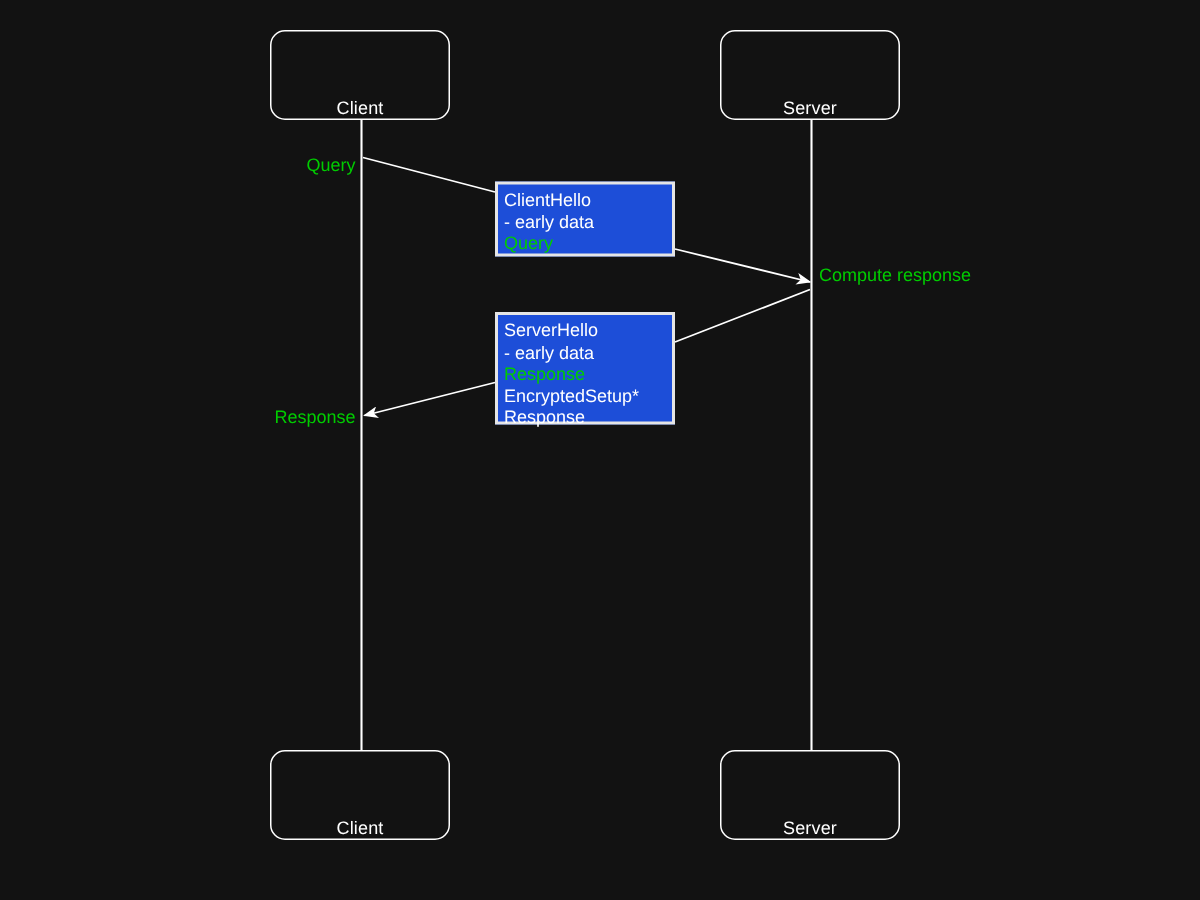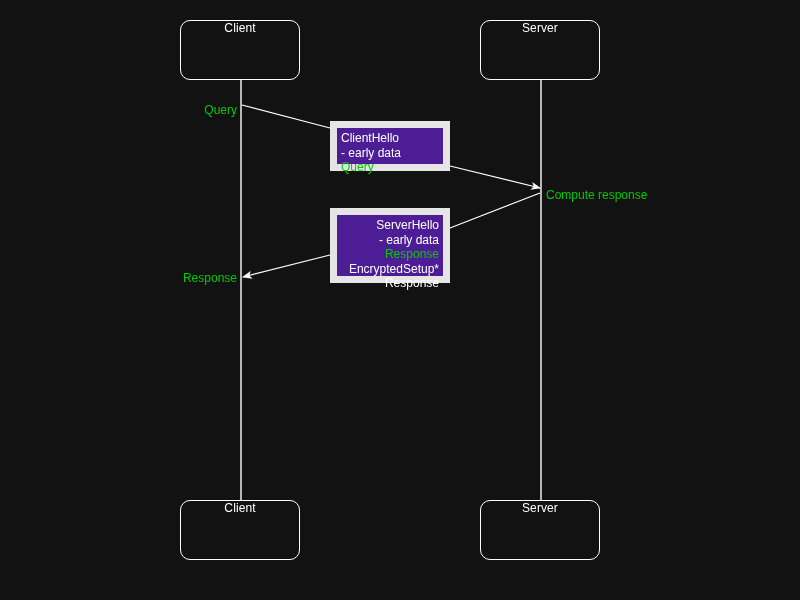--- a/index.html
+++ b/index.html
@@ -23,34 +23,34 @@
     height: 600px;
     pointer-events: none;
   }
   .actor-box {
     position: absolute;
     box-sizing: border-box;
     border: 1px solid #ffffff;
     border-radius: 10px;
     background: #121212;
     display: flex;
-    align-items: flex-start;
+    align-items: flex-end;
     justify-content: center;
   }
   .actor-label {
     color: #ffffff;
     font-size: 12px;
     line-height: 14px;
     letter-spacing: 0.1px;
   }
   .note-box {
     position: absolute;
     box-sizing: border-box;
-    border: 7px solid #e5e5e5;
-    background: #4c1d95;
+    border: 2px solid #e5e5e5;
+    background: #1d4ed8;
     padding: 3px 4px 4px 4px;
   }
   .note-line {
     color: #ffffff;
     font-size: 12px;
     line-height: 14.6px;
     white-space: nowrap;
   }
   .note-line.accent {
     color: #00cc00;
@@ -102,27 +102,27 @@
       <div class="actor-box" style="left: 480px; top: 500px; width: 120px; height: 60px;">
         <span class="actor-label">Server</span>
       </div>
     </div>
   <div id="notes-group">
       <div class="note-box" style="left: 330px; top: 121px; width: 120px; height: 50px;">
         <div class="note-line">ClientHello</div>
         <div class="note-line">- early data</div>
         <div class="note-line accent">Query</div>
       </div>
-      <div class="note-box" style="left: 330px; top: 208px; width: 120px; height: 75px; text-align: right;">
+      <div class="note-box" style="left: 330px; top: 208px; width: 120px; height: 75px;">
         <div class="note-line">ServerHello</div>
         <div class="note-line">- early data</div>
         <div class="note-line accent">Response</div>
         <div class="note-line">EncryptedSetup*</div>
         <div class="note-line">Response</div>
       </div>
     </div>
   <div id="edge-labels-group">
       <div class="edge-label right-align" style="left: 122px; top: 103px; width: 115px;">Query</div>
       <div class="edge-label right-align" style="left: 122px; top: 271px; width: 115px;">Response</div>
-      <div class="edge-label" style="left: 546px; top: 188px; width: 160px;">Compute response</div>
+      <div class="edge-label" style="left: 546px; top: 176px; width: 160px;">Compute response</div>
     </div>
 
 </div>
 
 </body></html>

